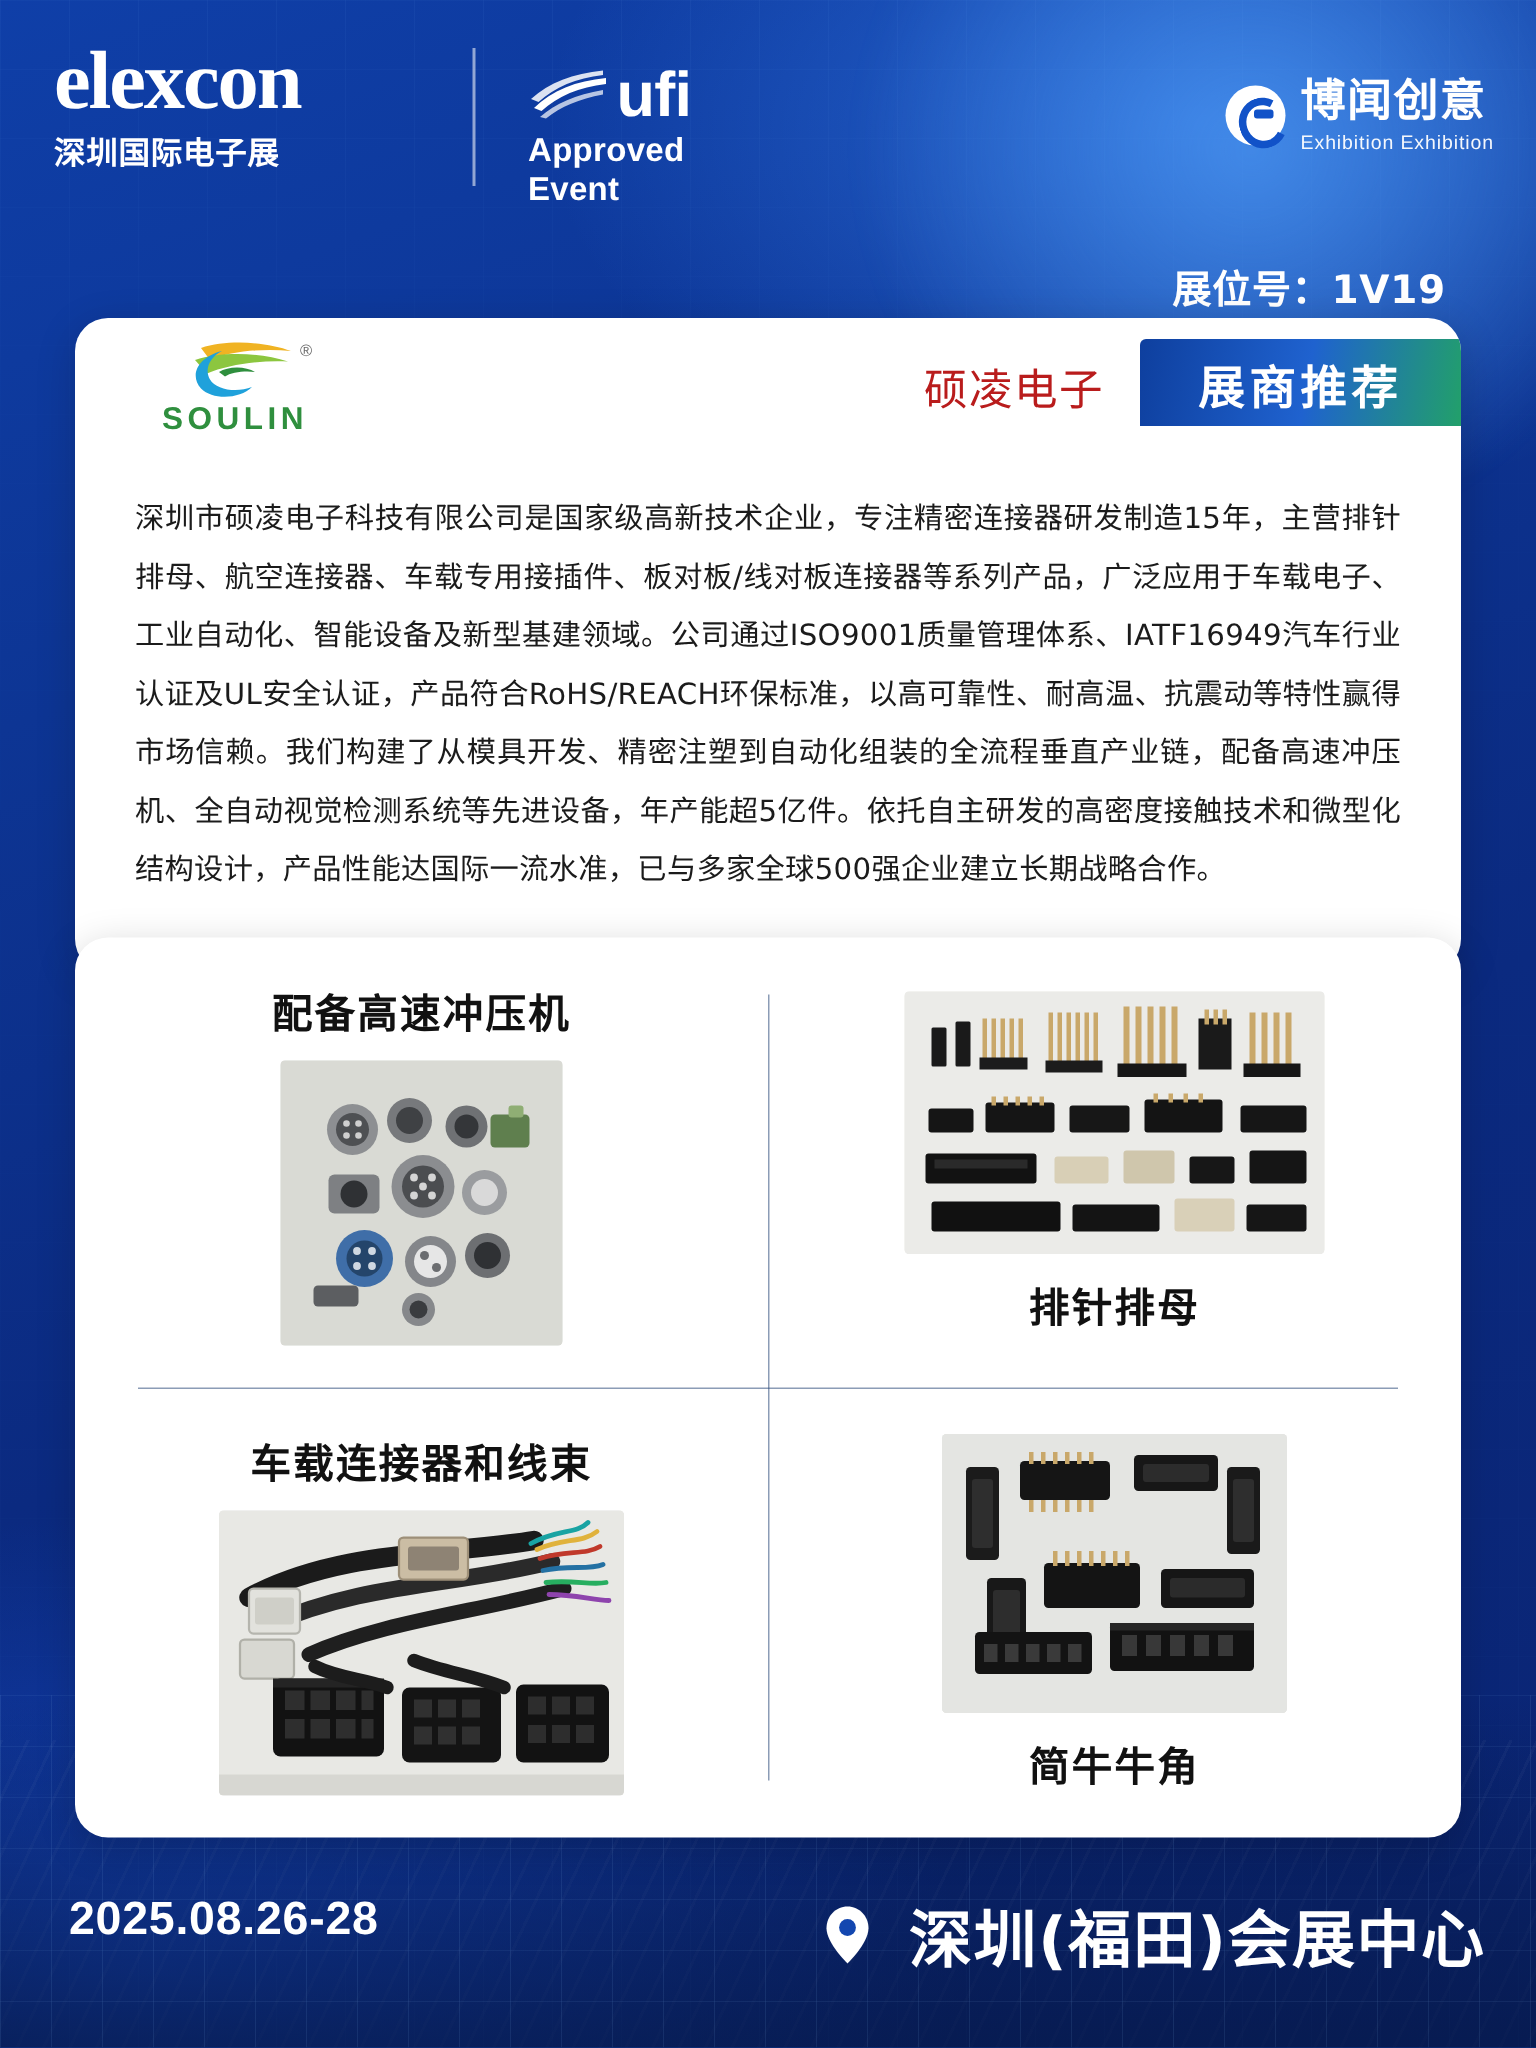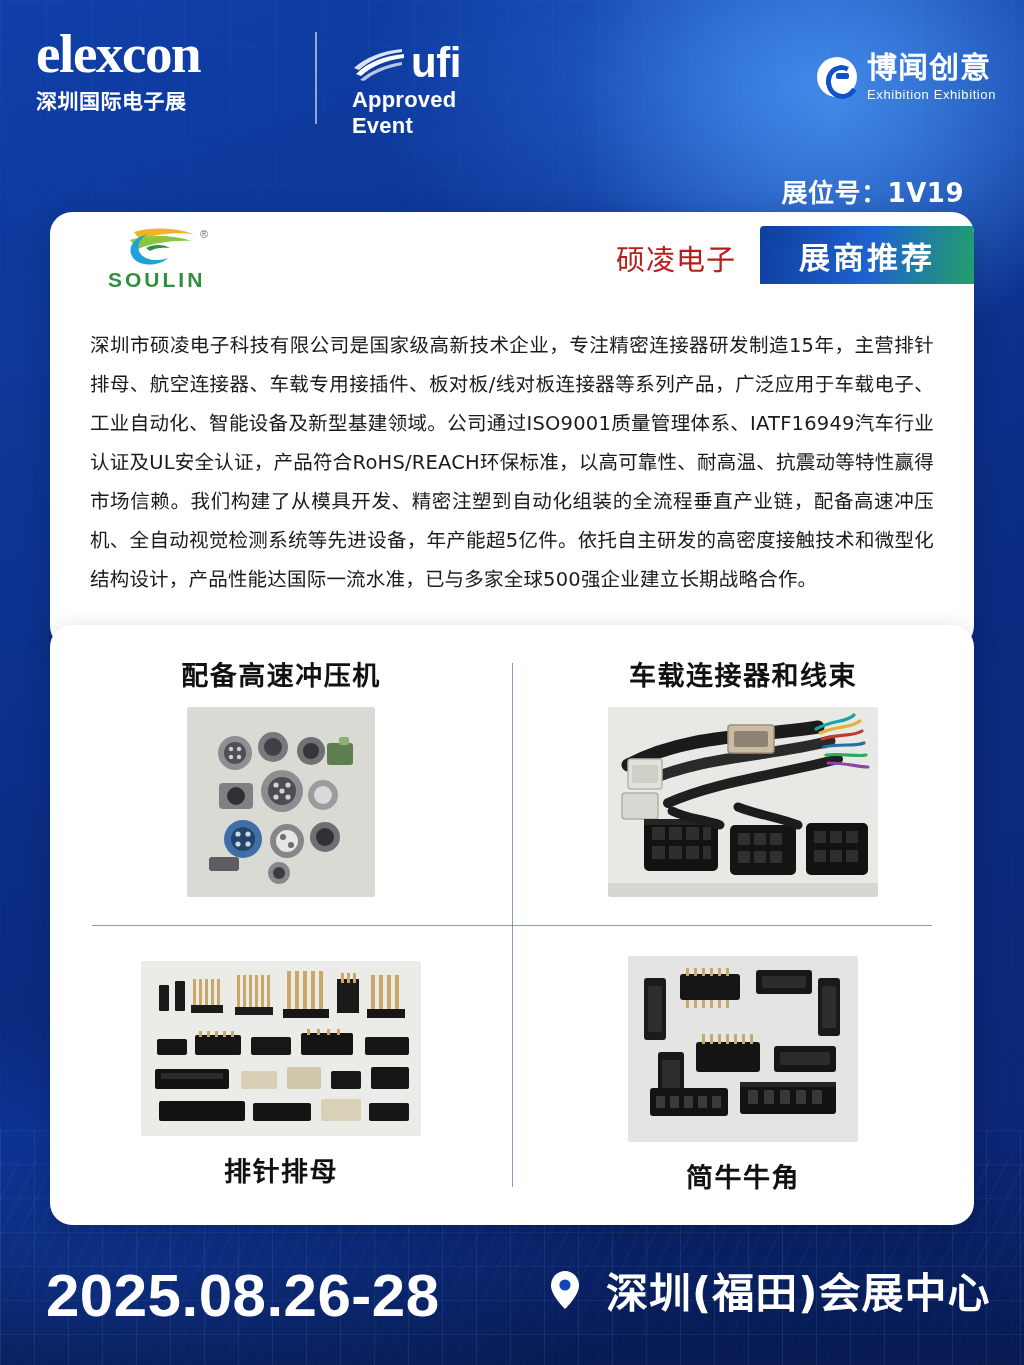--- a/index.html
+++ b/index.html
@@ -95,21 +95,21 @@
     width: 2px; height: 92px;
     background: rgba(255,255,255,0.55);
   }
   .ufi {
     position: absolute;
     left: 352px; top: 42px;
     color: #fff;
   }
   .ufi-top {
     display: flex;
-    align-items: flex-end;
+    align-items: center;
     gap: 3px;
   }
   .ufi-swoosh { display:block; }
   .ufi-word {
     font-size: 42px;
     font-weight: 700;
     line-height: 1;
     letter-spacing: -0.5px;
   }
   .ufi-approved {
@@ -329,21 +329,21 @@
   
   .footer {
     position: absolute;
     left: 0; right: 0; bottom: 0;
     height: 140px;
   }
   .footer-date {
     position: absolute;
     left: 46px; top: 36px;
     color: #fff;
-    font-size: 60px;
+    font-size: 31px;
     font-weight: 700;
     letter-spacing: 0.5px;
     font-family: "Liberation Sans", sans-serif;
   }
   .footer-venue {
     position: absolute;
     left: 548px; top: 34px;
     display: flex;
     align-items: center;
     gap: 24px;
@@ -478,20 +478,102 @@
               <circle cx="138" cy="130" r="9" fill="#2f3134"></circle>
             <rect x="22" y="150" width="30" height="14" rx="3" fill="#5c5e61"></rect>
             <circle cx="92" cy="166" r="11" fill="#86888b"></circle>
               <circle cx="92" cy="166" r="6" fill="#3a3c3f"></circle>
           </g>
         </svg>
       </div>
     </div>
 
     <div class="prod-cell">
+      <div class="prod-img img-header">
+        <svg width="280" height="175" viewBox="0 0 280 175">
+          <rect width="280" height="175" fill="#ebebe8"></rect>
+          <g fill="#1a1a1a">
+            <rect x="18" y="24" width="10" height="26" rx="1"></rect>
+            <rect x="34" y="20" width="10" height="30" rx="1"></rect>
+          </g>
+          <g fill="#c9a86a">
+            <rect x="52" y="18" width="3" height="30"></rect>
+              <rect x="58" y="18" width="3" height="30"></rect>
+              <rect x="64" y="18" width="3" height="30"></rect>
+            <rect x="70" y="18" width="3" height="30"></rect>
+              <rect x="76" y="18" width="3" height="30"></rect>
+          </g>
+          <rect x="50" y="44" width="32" height="8" fill="#1c1c1c"></rect>
+          <g fill="#c9a86a">
+            <rect x="96" y="14" width="3" height="36"></rect>
+              <rect x="102" y="14" width="3" height="36"></rect>
+              <rect x="108" y="14" width="3" height="36"></rect>
+            <rect x="114" y="14" width="3" height="36"></rect>
+              <rect x="120" y="14" width="3" height="36"></rect>
+              <rect x="126" y="14" width="3" height="36"></rect>
+          </g>
+          <rect x="94" y="46" width="38" height="8" fill="#1c1c1c"></rect>
+          <g fill="#c9a86a">
+            <rect x="146" y="10" width="4" height="42"></rect>
+              <rect x="154" y="10" width="4" height="42"></rect>
+              <rect x="162" y="10" width="4" height="42"></rect>
+            <rect x="170" y="10" width="4" height="42"></rect>
+              <rect x="178" y="10" width="4" height="42"></rect>
+          </g>
+          <rect x="142" y="48" width="46" height="9" fill="#171717"></rect>
+          <rect x="196" y="18" width="22" height="34" fill="#1a1a1a"></rect>
+          <g fill="#c9a86a">
+            <rect x="200" y="12" width="3" height="10"></rect>
+              <rect x="206" y="12" width="3" height="10"></rect>
+              <rect x="212" y="12" width="3" height="10"></rect>
+          </g>
+          <g fill="#c9a86a">
+            <rect x="230" y="14" width="4" height="38"></rect>
+              <rect x="238" y="14" width="4" height="38"></rect>
+              <rect x="246" y="14" width="4" height="38"></rect>
+            <rect x="254" y="14" width="4" height="38"></rect>
+          </g>
+          <rect x="226" y="48" width="38" height="9" fill="#171717"></rect>
+
+          <rect x="16" y="78" width="30" height="16" rx="2" fill="#151515"></rect>
+          <rect x="54" y="74" width="46" height="20" rx="2" fill="#151515"></rect>
+          <g fill="#c9a86a">
+              <rect x="58" y="70" width="3" height="6"></rect>
+              <rect x="66" y="70" width="3" height="6"></rect>
+              <rect x="74" y="70" width="3" height="6"></rect>
+              <rect x="82" y="70" width="3" height="6"></rect>
+              <rect x="90" y="70" width="3" height="6"></rect>
+            </g>
+          <rect x="110" y="76" width="40" height="18" rx="2" fill="#171717"></rect>
+          <rect x="160" y="72" width="52" height="22" rx="2" fill="#141414"></rect>
+          <g fill="#c9a86a">
+              <rect x="166" y="68" width="3" height="6"></rect>
+              <rect x="176" y="68" width="3" height="6"></rect>
+              <rect x="186" y="68" width="3" height="6"></rect>
+              <rect x="196" y="68" width="3" height="6"></rect>
+            </g>
+          <rect x="224" y="76" width="44" height="18" rx="2" fill="#161616"></rect>
+
+          <rect x="14" y="108" width="74" height="20" rx="2" fill="#121212"></rect>
+          <rect x="20" y="112" width="62" height="6" fill="#2a2a2a"></rect>
+          <rect x="100" y="110" width="36" height="18" rx="2" fill="#d8cfb6"></rect>
+          <rect x="146" y="106" width="34" height="22" rx="2" fill="#cfc6ac"></rect>
+          <rect x="190" y="110" width="30" height="18" rx="2" fill="#171717"></rect>
+          <rect x="230" y="106" width="38" height="22" rx="2" fill="#151515"></rect>
+
+          <rect x="18" y="140" width="86" height="20" rx="2" fill="#111"></rect>
+          <rect x="112" y="142" width="58" height="18" rx="2" fill="#141414"></rect>
+          <rect x="180" y="138" width="40" height="22" rx="2" fill="#d9d0b8"></rect>
+          <rect x="228" y="142" width="40" height="18" rx="2" fill="#161616"></rect>
+        </svg>
+      </div>
+      <div class="prod-title bottom">排针排母</div>
+    </div>
+
+    <div class="prod-cell">
       <div class="prod-title top">车载连接器和线束</div>
       <div class="prod-img img-harness">
         <svg width="270" height="190" viewBox="0 0 270 190">
           <rect width="270" height="190" fill="#e8e8e4"></rect>
           <path d="M20 58 C80 26, 150 30, 210 20" stroke="#1b1b1b" stroke-width="13" fill="none" stroke-linecap="round"></path>
           <path d="M34 76 C96 48, 160 50, 222 34" stroke="#2a2a2a" stroke-width="11" fill="none" stroke-linecap="round"></path>
           <path d="M60 96 C110 74, 170 68, 230 52" stroke="#1f1f1f" stroke-width="10" fill="none" stroke-linecap="round"></path>
           <g stroke-width="3.2" fill="none" stroke-linecap="round">
             <path d="M208 22 C226 12, 238 16, 246 8" stroke="#19a3a3"></path>
             <path d="M212 26 C230 18, 242 22, 252 14" stroke="#e0b23c"></path>
@@ -542,102 +624,20 @@
             </g>
           </g>
           <path d="M64 104 C80 112, 96 112, 112 118" stroke="#1c1c1c" stroke-width="9" fill="none" stroke-linecap="round"></path>
           <path d="M130 100 C150 108, 170 110, 190 118" stroke="#1c1c1c" stroke-width="9" fill="none" stroke-linecap="round"></path>
           <rect x="0" y="176" width="270" height="14" fill="#d7d7d2"></rect>
         </svg>
       </div>
     </div>
 
     <div class="prod-cell">
-      <div class="prod-img img-header">
-        <svg width="280" height="175" viewBox="0 0 280 175">
-          <rect width="280" height="175" fill="#ebebe8"></rect>
-          <g fill="#1a1a1a">
-            <rect x="18" y="24" width="10" height="26" rx="1"></rect>
-            <rect x="34" y="20" width="10" height="30" rx="1"></rect>
-          </g>
-          <g fill="#c9a86a">
-            <rect x="52" y="18" width="3" height="30"></rect>
-              <rect x="58" y="18" width="3" height="30"></rect>
-              <rect x="64" y="18" width="3" height="30"></rect>
-            <rect x="70" y="18" width="3" height="30"></rect>
-              <rect x="76" y="18" width="3" height="30"></rect>
-          </g>
-          <rect x="50" y="44" width="32" height="8" fill="#1c1c1c"></rect>
-          <g fill="#c9a86a">
-            <rect x="96" y="14" width="3" height="36"></rect>
-              <rect x="102" y="14" width="3" height="36"></rect>
-              <rect x="108" y="14" width="3" height="36"></rect>
-            <rect x="114" y="14" width="3" height="36"></rect>
-              <rect x="120" y="14" width="3" height="36"></rect>
-              <rect x="126" y="14" width="3" height="36"></rect>
-          </g>
-          <rect x="94" y="46" width="38" height="8" fill="#1c1c1c"></rect>
-          <g fill="#c9a86a">
-            <rect x="146" y="10" width="4" height="42"></rect>
-              <rect x="154" y="10" width="4" height="42"></rect>
-              <rect x="162" y="10" width="4" height="42"></rect>
-            <rect x="170" y="10" width="4" height="42"></rect>
-              <rect x="178" y="10" width="4" height="42"></rect>
-          </g>
-          <rect x="142" y="48" width="46" height="9" fill="#171717"></rect>
-          <rect x="196" y="18" width="22" height="34" fill="#1a1a1a"></rect>
-          <g fill="#c9a86a">
-            <rect x="200" y="12" width="3" height="10"></rect>
-              <rect x="206" y="12" width="3" height="10"></rect>
-              <rect x="212" y="12" width="3" height="10"></rect>
-          </g>
-          <g fill="#c9a86a">
-            <rect x="230" y="14" width="4" height="38"></rect>
-              <rect x="238" y="14" width="4" height="38"></rect>
-              <rect x="246" y="14" width="4" height="38"></rect>
-            <rect x="254" y="14" width="4" height="38"></rect>
-          </g>
-          <rect x="226" y="48" width="38" height="9" fill="#171717"></rect>
-
-          <rect x="16" y="78" width="30" height="16" rx="2" fill="#151515"></rect>
-          <rect x="54" y="74" width="46" height="20" rx="2" fill="#151515"></rect>
-          <g fill="#c9a86a">
-              <rect x="58" y="70" width="3" height="6"></rect>
-              <rect x="66" y="70" width="3" height="6"></rect>
-              <rect x="74" y="70" width="3" height="6"></rect>
-              <rect x="82" y="70" width="3" height="6"></rect>
-              <rect x="90" y="70" width="3" height="6"></rect>
-            </g>
-          <rect x="110" y="76" width="40" height="18" rx="2" fill="#171717"></rect>
-          <rect x="160" y="72" width="52" height="22" rx="2" fill="#141414"></rect>
-          <g fill="#c9a86a">
-              <rect x="166" y="68" width="3" height="6"></rect>
-              <rect x="176" y="68" width="3" height="6"></rect>
-              <rect x="186" y="68" width="3" height="6"></rect>
-              <rect x="196" y="68" width="3" height="6"></rect>
-            </g>
-          <rect x="224" y="76" width="44" height="18" rx="2" fill="#161616"></rect>
-
-          <rect x="14" y="108" width="74" height="20" rx="2" fill="#121212"></rect>
-          <rect x="20" y="112" width="62" height="6" fill="#2a2a2a"></rect>
-          <rect x="100" y="110" width="36" height="18" rx="2" fill="#d8cfb6"></rect>
-          <rect x="146" y="106" width="34" height="22" rx="2" fill="#cfc6ac"></rect>
-          <rect x="190" y="110" width="30" height="18" rx="2" fill="#171717"></rect>
-          <rect x="230" y="106" width="38" height="22" rx="2" fill="#151515"></rect>
-
-          <rect x="18" y="140" width="86" height="20" rx="2" fill="#111"></rect>
-          <rect x="112" y="142" width="58" height="18" rx="2" fill="#141414"></rect>
-          <rect x="180" y="138" width="40" height="22" rx="2" fill="#d9d0b8"></rect>
-          <rect x="228" y="142" width="40" height="18" rx="2" fill="#161616"></rect>
-        </svg>
-      </div>
-      <div class="prod-title bottom">排针排母</div>
-    </div>
-
-    <div class="prod-cell">
       <div class="prod-img img-idc">
         <svg width="230" height="186" viewBox="0 0 230 186">
           <rect width="230" height="186" fill="#e4e5e2"></rect>
           <g>
             <rect x="16" y="22" width="22" height="62" rx="3" fill="#1b1b1b"></rect>
             <rect x="20" y="30" width="14" height="46" rx="2" fill="#2e2e2e"></rect>
           </g>
           <g>
             <rect x="52" y="18" width="60" height="26" rx="3" fill="#151515"></rect>
             <g fill="#c9a86a">

